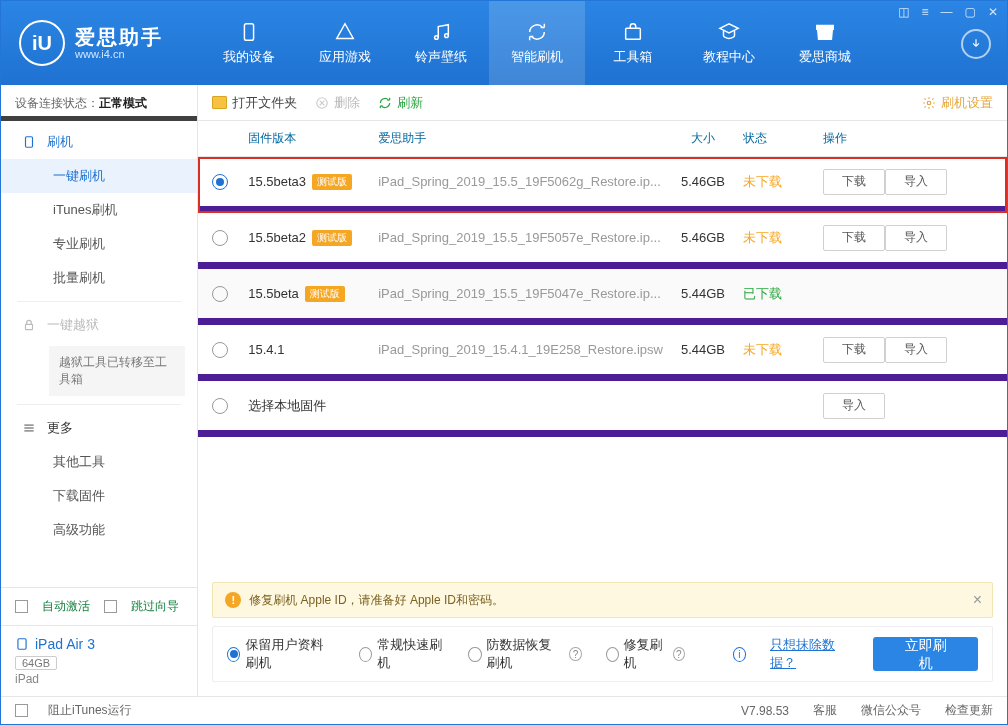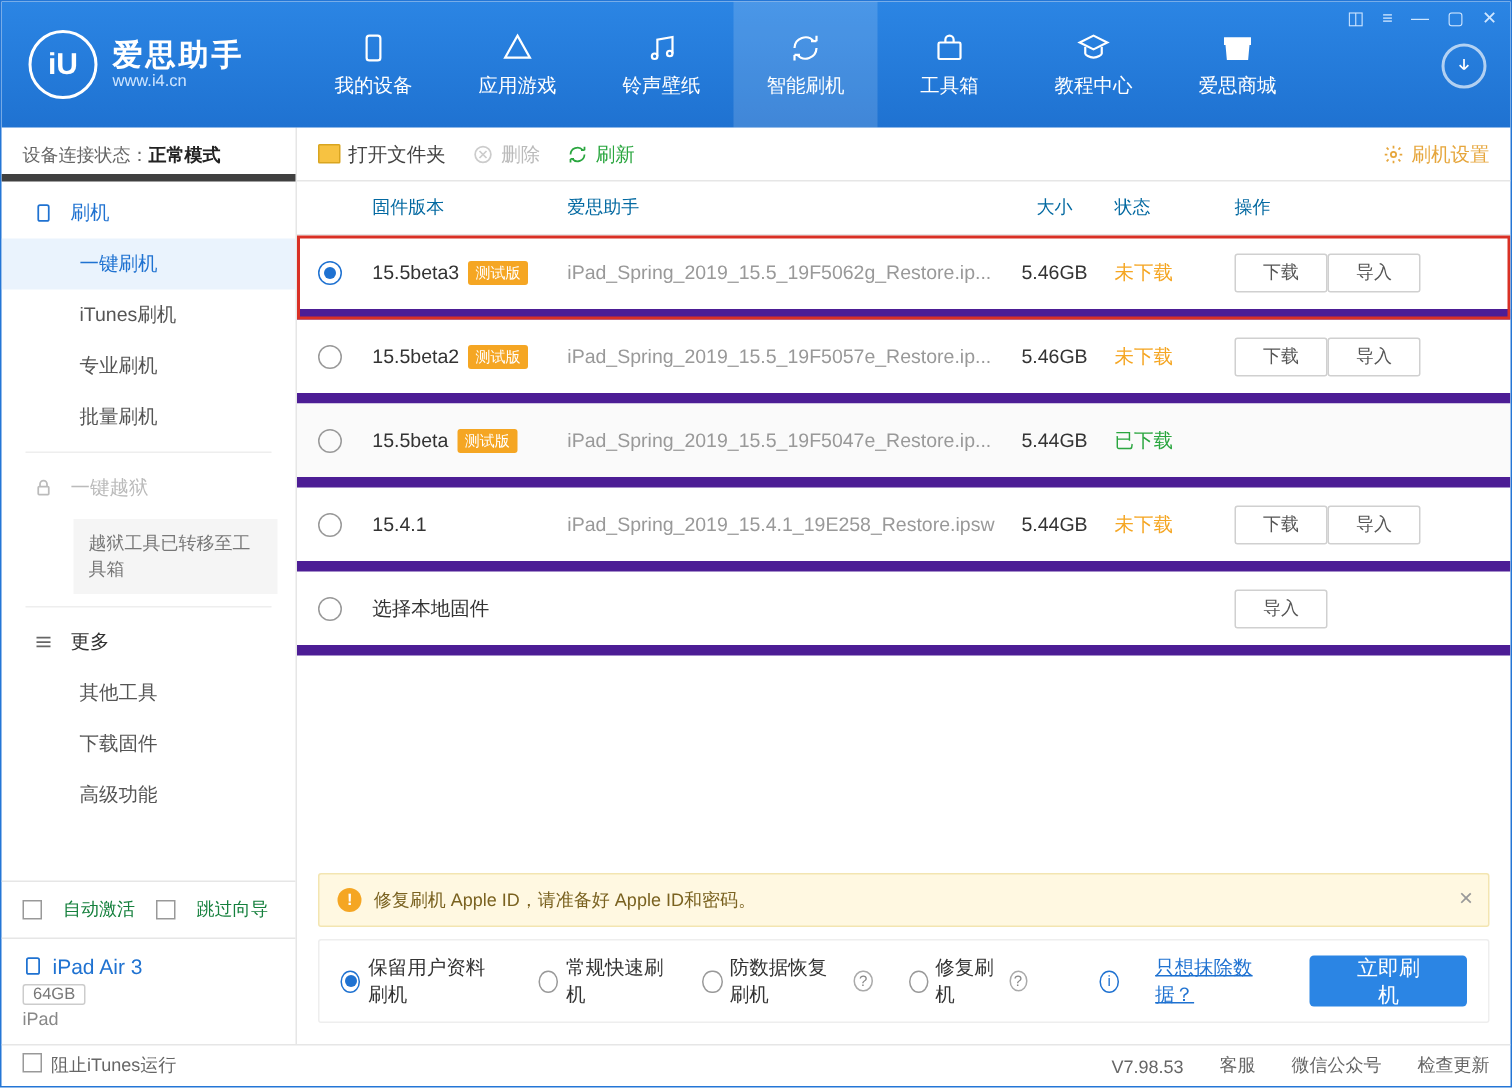--- a/index.html
+++ b/index.html
@@ -82,21 +82,21 @@
 .notice-bar .warn { width:16px; height:16px; background:#f5a623; border-radius:50%; color:#fff; text-align:center; line-height:16px; font-weight:bold; font-size:11px;}
 .notice-bar .close { position:absolute; right:10px; top:8px; color:#999; cursor:pointer; font-size:16px;}
 .mode-bar { height:56px; margin:8px 14px 14px; border:1px solid #eee; border-radius:2px; display:flex; align-items:center; padding:0 14px; gap:24px; font-size:13px;}
 .mode { display:flex; align-items:center; gap:5px; cursor:pointer;}
 .mode .radio { width:15px; height:15px;}
 .mode .q { width:14px; height:14px; border:1px solid #aaa; border-radius:50%; font-size:10px; color:#888; text-align:center; line-height:13px;}
 .mode-bar .spacer{flex:1;}
 .link-erase { color:#1f72d1; text-decoration:underline; display:flex; align-items:center; gap:4px; cursor:pointer;}
 .btn-primary { background:#2b85e4; color:#fff; border:none; height:34px; padding:0 28px; font-size:14px; border-radius:3px; cursor:pointer;}
 .statusbar { height:28px; border-top:1px solid #e6e6e6; display:flex; align-items:center; padding:0 14px; font-size:12px; color:#666; gap:24px;}
-.statusbar .left { display:flex; align-items:flex-start; gap:6px;}
+.statusbar .left { display:flex; align-items:center; gap:20px;}
 .statusbar .right { margin-left:auto; display:flex; gap:24px; align-items:center;}
 .statusbar span[data-interactable="true"] { cursor:pointer;}
 .main-inner { flex:1; display:flex; flex-direction:column; overflow:hidden;}
 </style>
 </head>
 <body>
 
 <div class="header" data-interactable="false">
   <div class="title-icons" data-interactable="false">
     <span data-interactable="true">◫</span>

